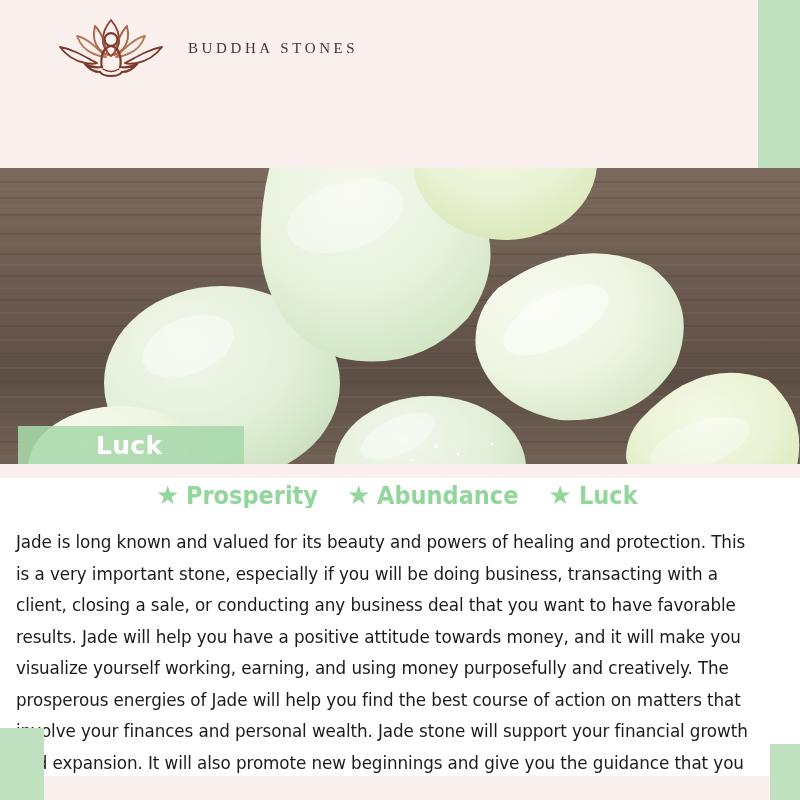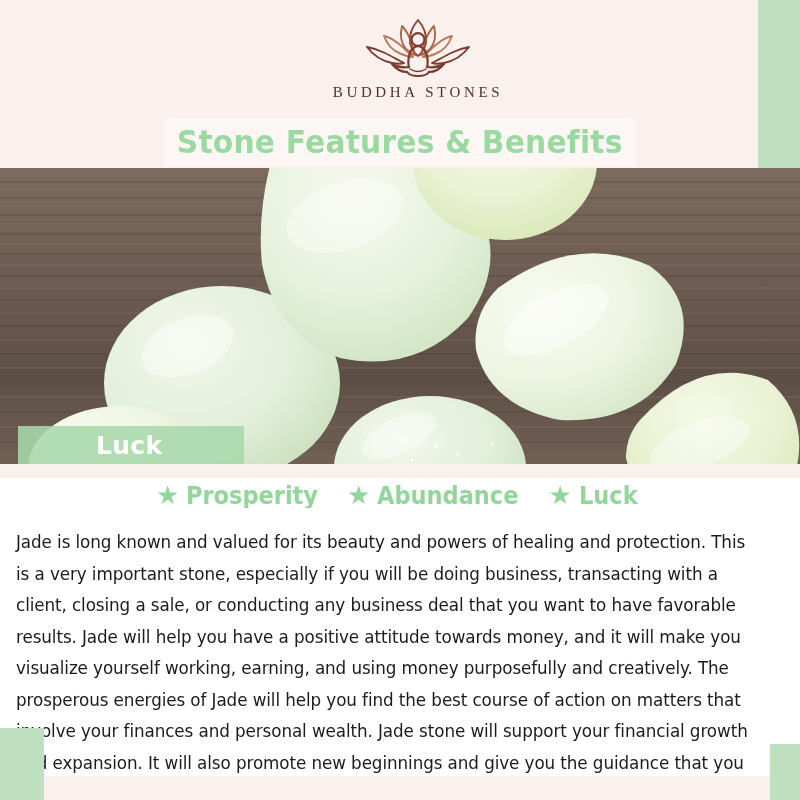--- a/index.html
+++ b/index.html
@@ -19,21 +19,21 @@
   .edge-band{position:absolute;background:#b6dfb9;}
   .band-right-outer{right:0;top:0;width:42px;height:500px;background:#bfe1c0;}
   .band-left-outer{left:0;top:168px;width:44px;height:560px;background:#bfe1c0;}
   .band-overlay-left{left:18px;top:168px;width:26px;height:296px;background:#a6d3a9;opacity:.82;}
   .band-overlay-right{right:18px;top:168px;width:26px;height:296px;background:#a6d3a9;opacity:.72;}
 
   
   .header{position:absolute;left:0;top:0;width:800px;height:120px;}
   .logo-wrap{
     position:absolute;left:0;right:0;top:14px;
-    display:flex;flex-direction:column;align-items:center;gap:2px;margin-left:36px;
+    display:flex;flex-direction:row;align-items:center;gap:2px;margin-left:36px;
   }
   .logo-mark{width:150px;height:68px;display:block;}
   .logo-word{
     font-family:"Liberation Serif", serif;
     font-size:15px;letter-spacing:3.6px;color:#4d342d;
     font-weight:400;white-space:nowrap;
   }
 
   
   .title-band{
@@ -124,23 +124,20 @@
           <path d="M66 53 C60 54 54 53 49 50 C53 55 58 58 64 58" stroke="#7b3b2e" stroke-width="2.2"></path>
           <path d="M84 53 C90 54 96 53 101 50 C97 55 92 58 86 58" stroke="#7b3b2e" stroke-width="2.2"></path>
           <path d="M64 58 C66 61 70 62 75 62 C80 62 84 61 86 58" stroke="#7b3b2e" stroke-width="2.2"></path>
           <path d="M67 55 C70 57 73 57.5 75 57.5 C77 57.5 80 57 83 55" stroke="#7b3b2e" stroke-width="1.5"></path>
         </g>
       </svg>
       <div class="logo-word">BUDDHA STONES</div>
     </div>
   </div>
 
-  <div class="title-band">
-    <div class="title-text">Stone Features &amp; Benefits</div>
-  </div>
 
   <div class="photo">
     <svg viewBox="0 0 800 296" preserveAspectRatio="none" aria-hidden="true">
       <defs>
         <linearGradient id="wood" x1="0" y1="0" x2="0" y2="1">
           <stop offset="0" stop-color="#7d6a5e"></stop>
           <stop offset="0.35" stop-color="#6d5c51"></stop>
           <stop offset="0.7" stop-color="#5e4f46"></stop>
           <stop offset="1" stop-color="#706054"></stop>
         </linearGradient>

